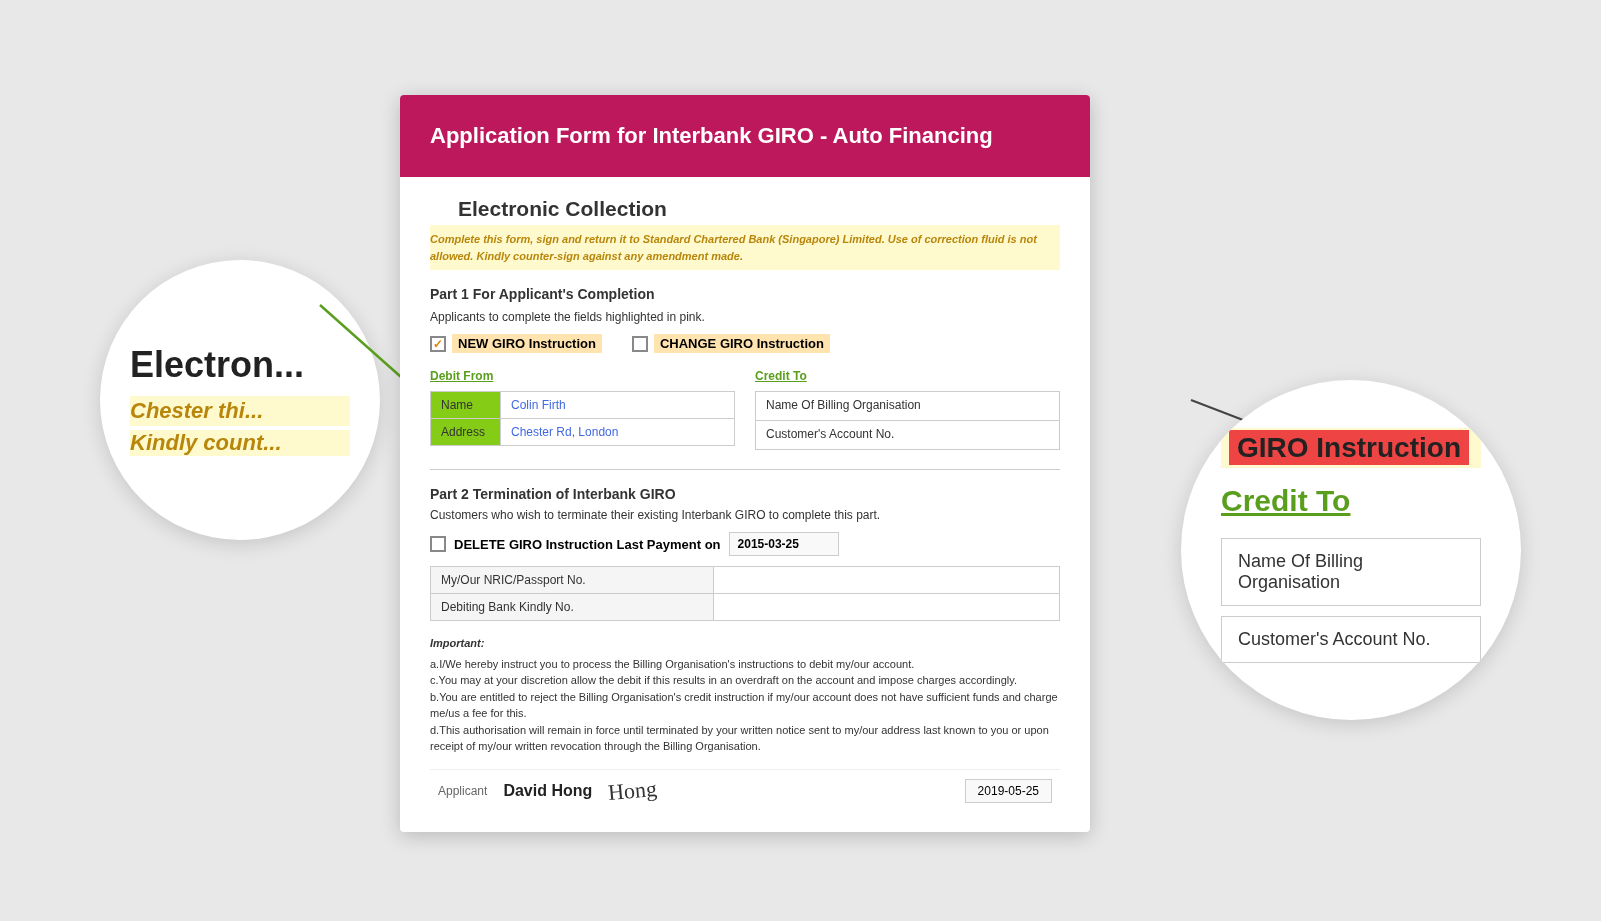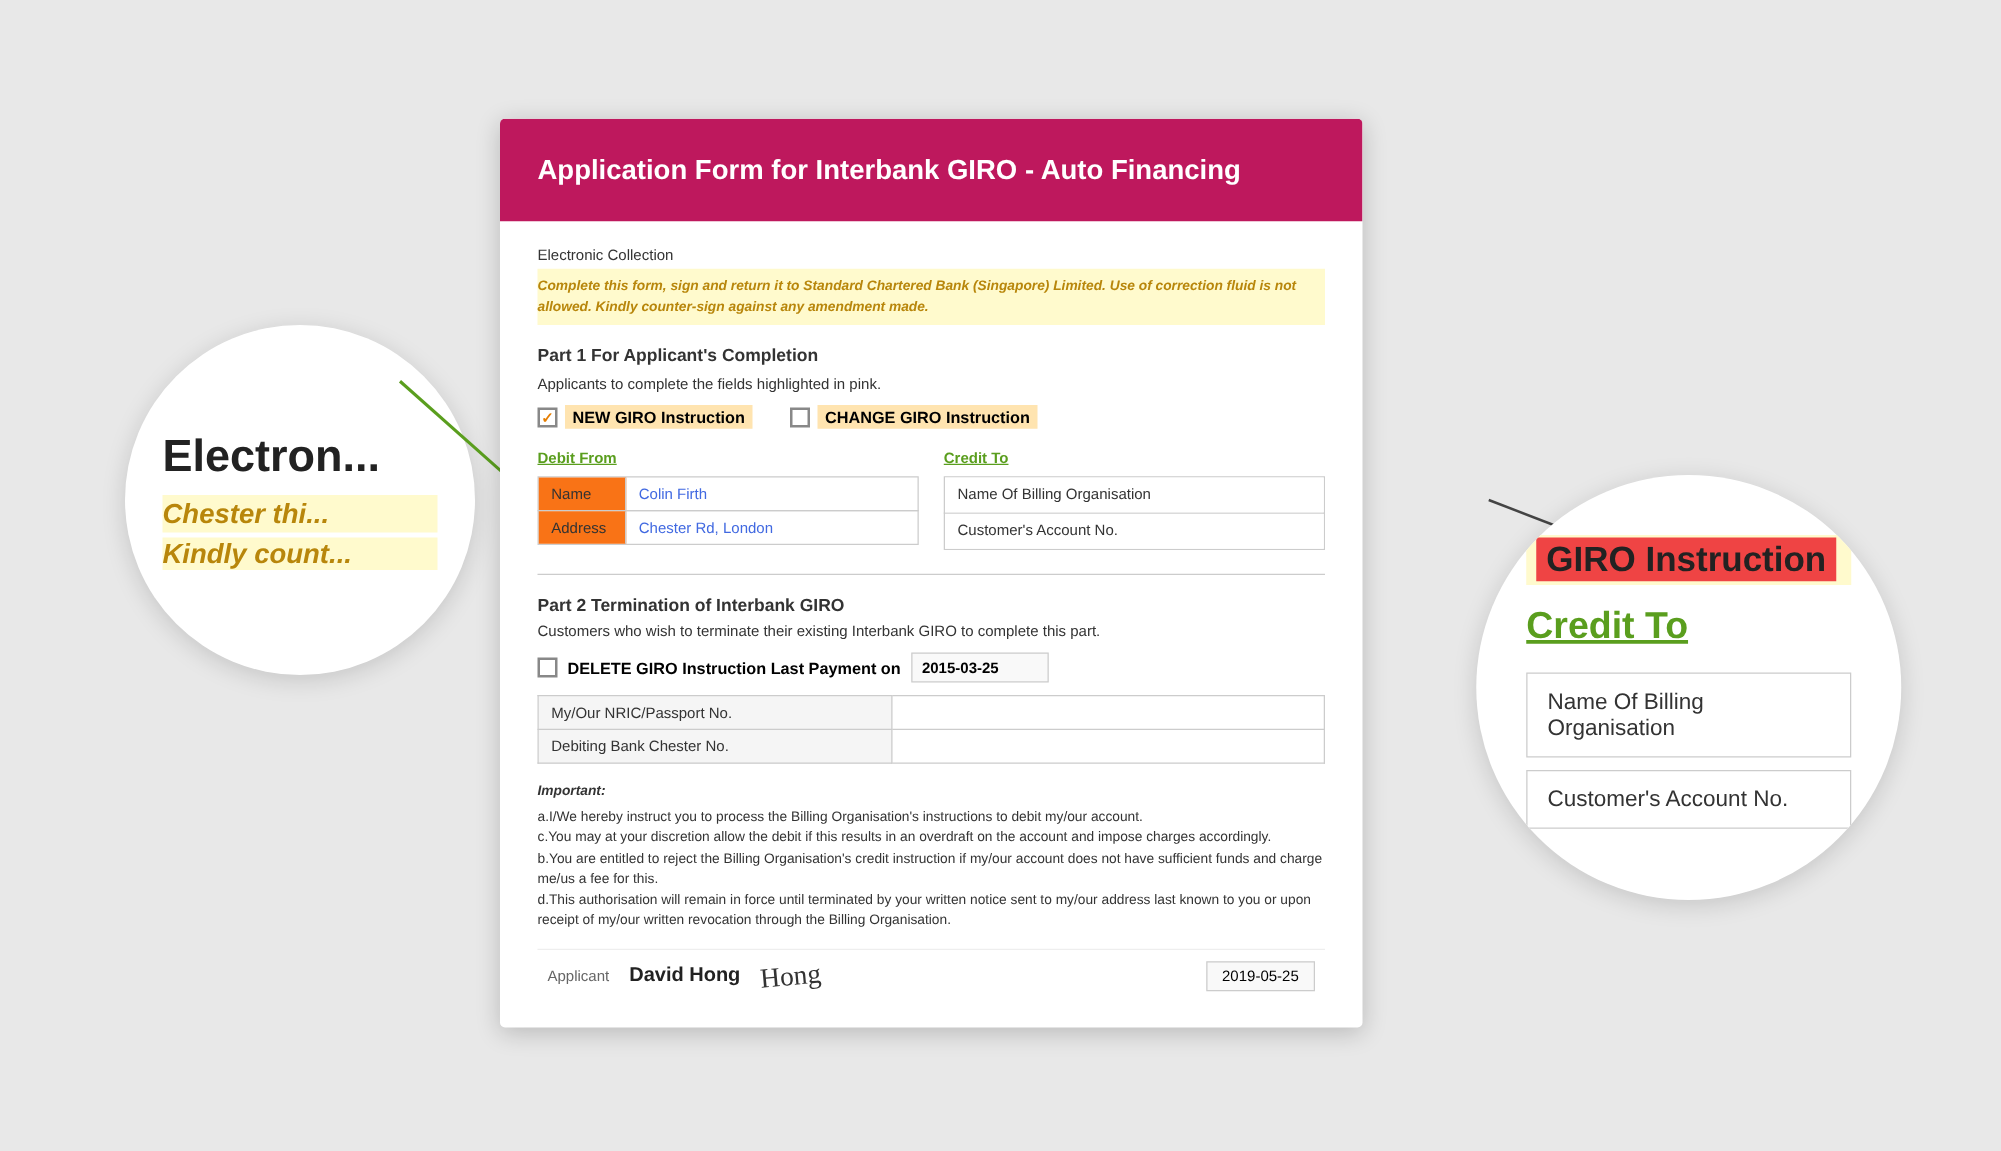--- a/index.html
+++ b/index.html
@@ -33,24 +33,25 @@
       color: #fff;
       font-size: 22px;
       font-weight: bold;
     }
 
     .form-body {
       padding: 20px 30px;
     }
 
     .section-title-main {
-      font-size: 12px;
-      font-weight: normal;
+      font-size: 21px;
+      font-weight: bold;
       color: #333;
       margin-bottom: 4px;
+      margin-left: 28px;
     }
 
     .instruction-text {
       font-style: italic;
       font-weight: bold;
       color: #b8860b;
       font-size: 11px;
       background: #fffacd;
       padding: 6px 0;
       margin-bottom: 16px;
@@ -144,21 +145,21 @@
     }
 
     .field-row {
       display: flex;
       align-items: stretch;
       border: 1px solid #ccc;
       margin-bottom: -1px;
     }
 
     .field-label {
-      background: #f97316;
+      background: #84cc16;
       padding: 6px 10px;
       font-size: 12px;
       color: #333;
       min-width: 70px;
       display: flex;
       align-items: center;
       border-right: 1px solid #ccc;
     }
 
     .field-value {
@@ -469,21 +470,21 @@
       <span class="date-input">2015-03-25</span>
     </div>
 
     <table class="part2-table">
       <tbody>
           <tr>
         <td class="label-cell">My/Our NRIC/Passport No.</td>
         <td class="value-cell"></td>
       </tr>
       <tr>
-        <td class="label-cell">Debiting Bank Chester No.</td>
+        <td class="label-cell">Debiting Bank Kindly No.</td>
         <td class="value-cell"></td>
       </tr>
     </tbody>
       </table>
 
     <div class="important-section">
       <span class="important-label">Important:</span>
       <div style="margin-top:4px;">a.I/We hereby instruct you to process the Billing Organisation's instructions to debit my/our account.</div>
       <div>c.You may at your discretion allow the debit if this results in an overdraft on the account and impose charges accordingly.</div>
       <div>b.You are entitled to reject the Billing Organisation's credit instruction if my/our account does not have sufficient funds and charge me/us a fee for this.</div>

